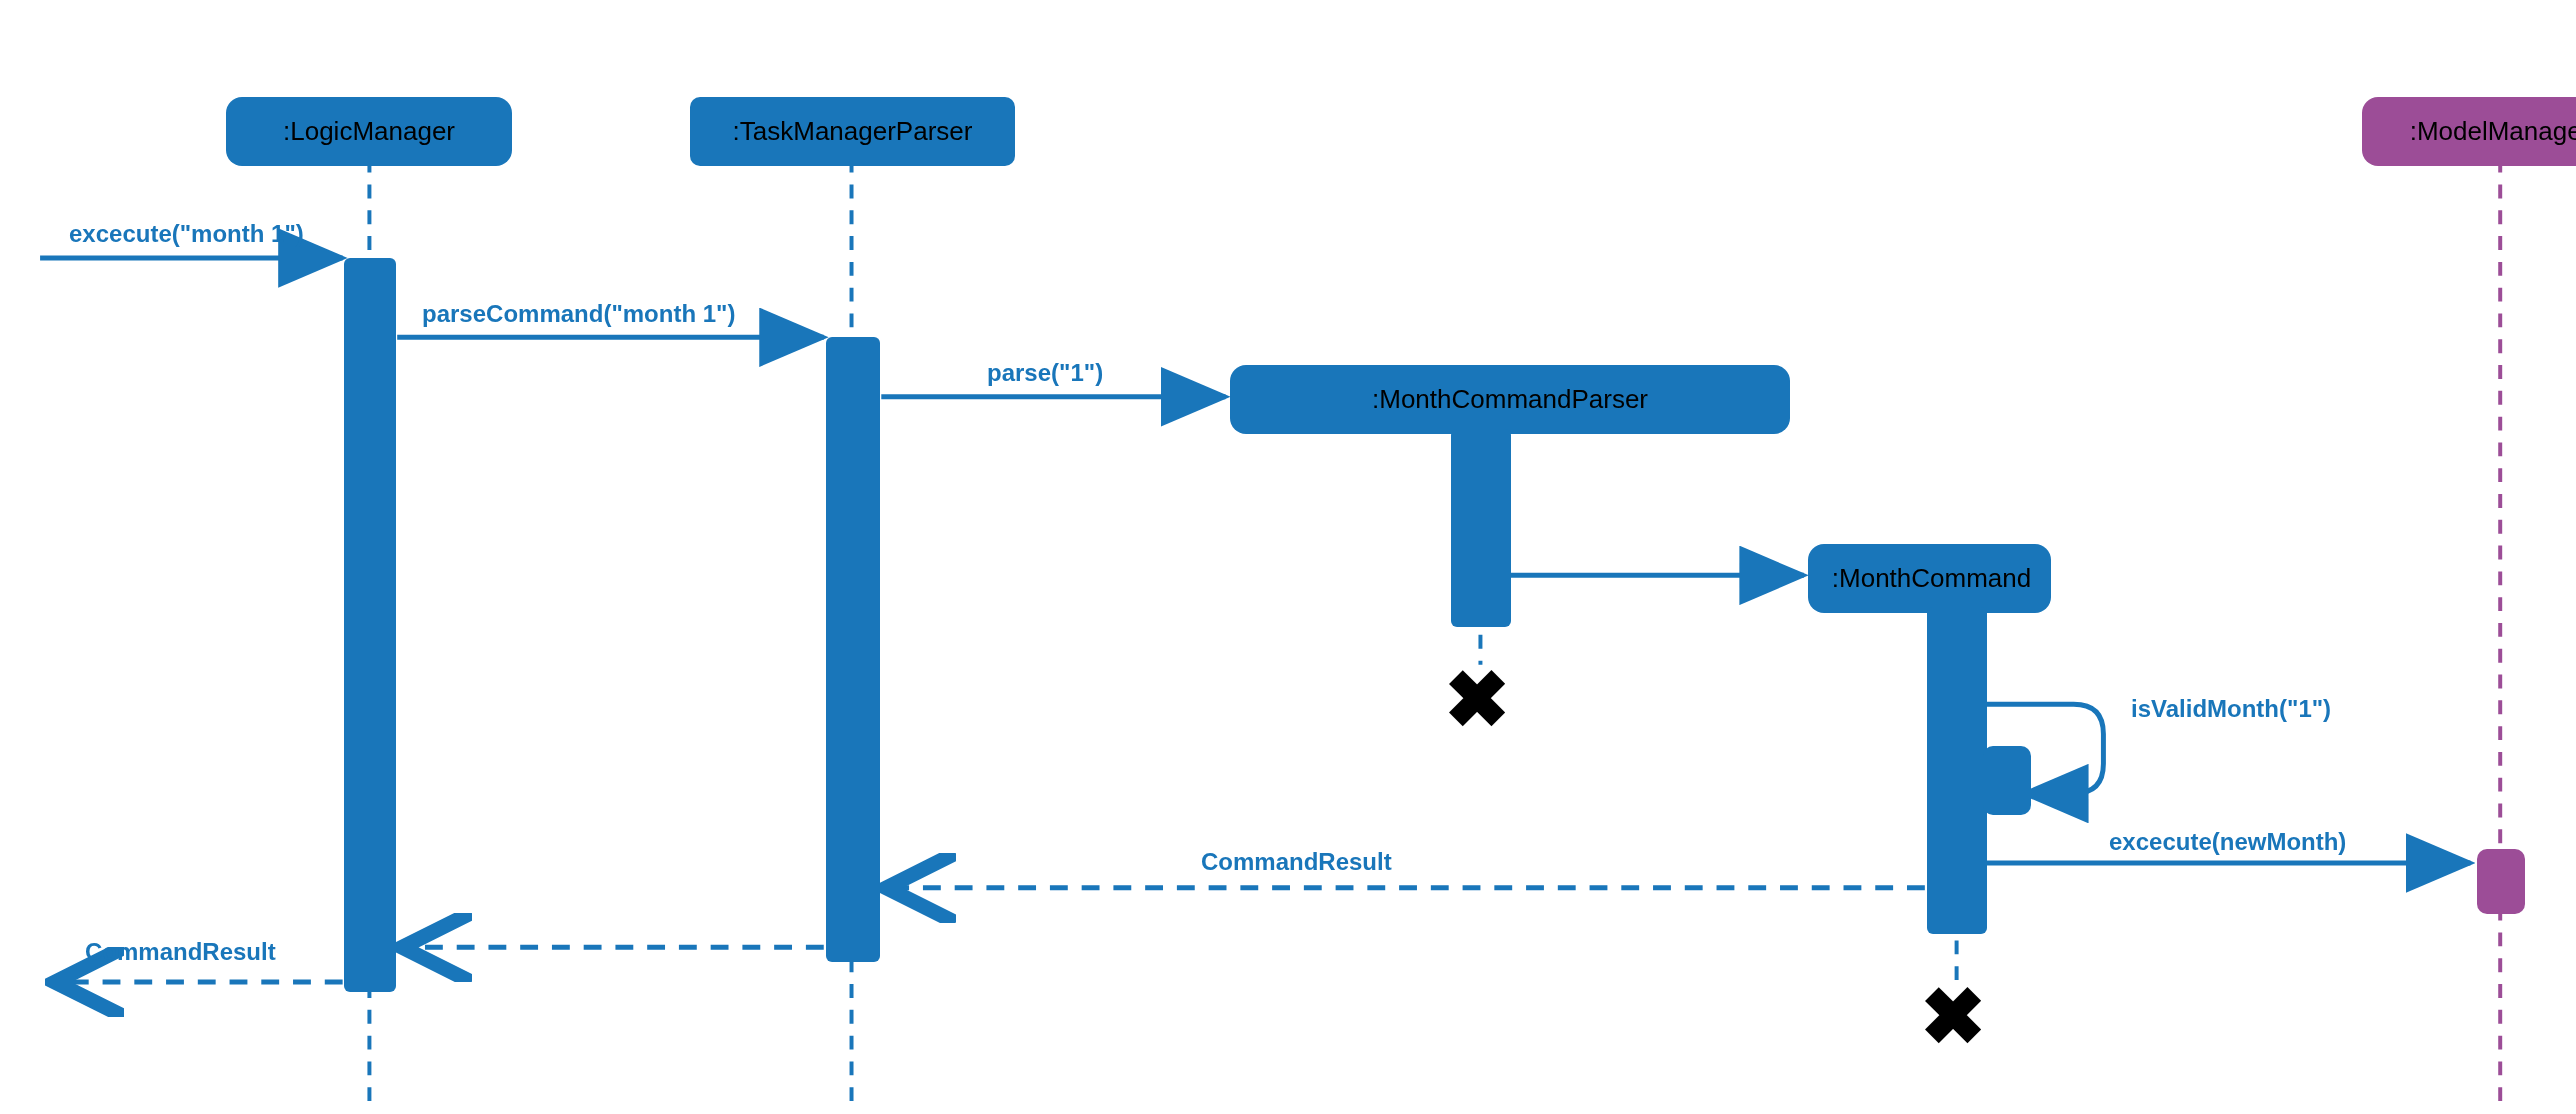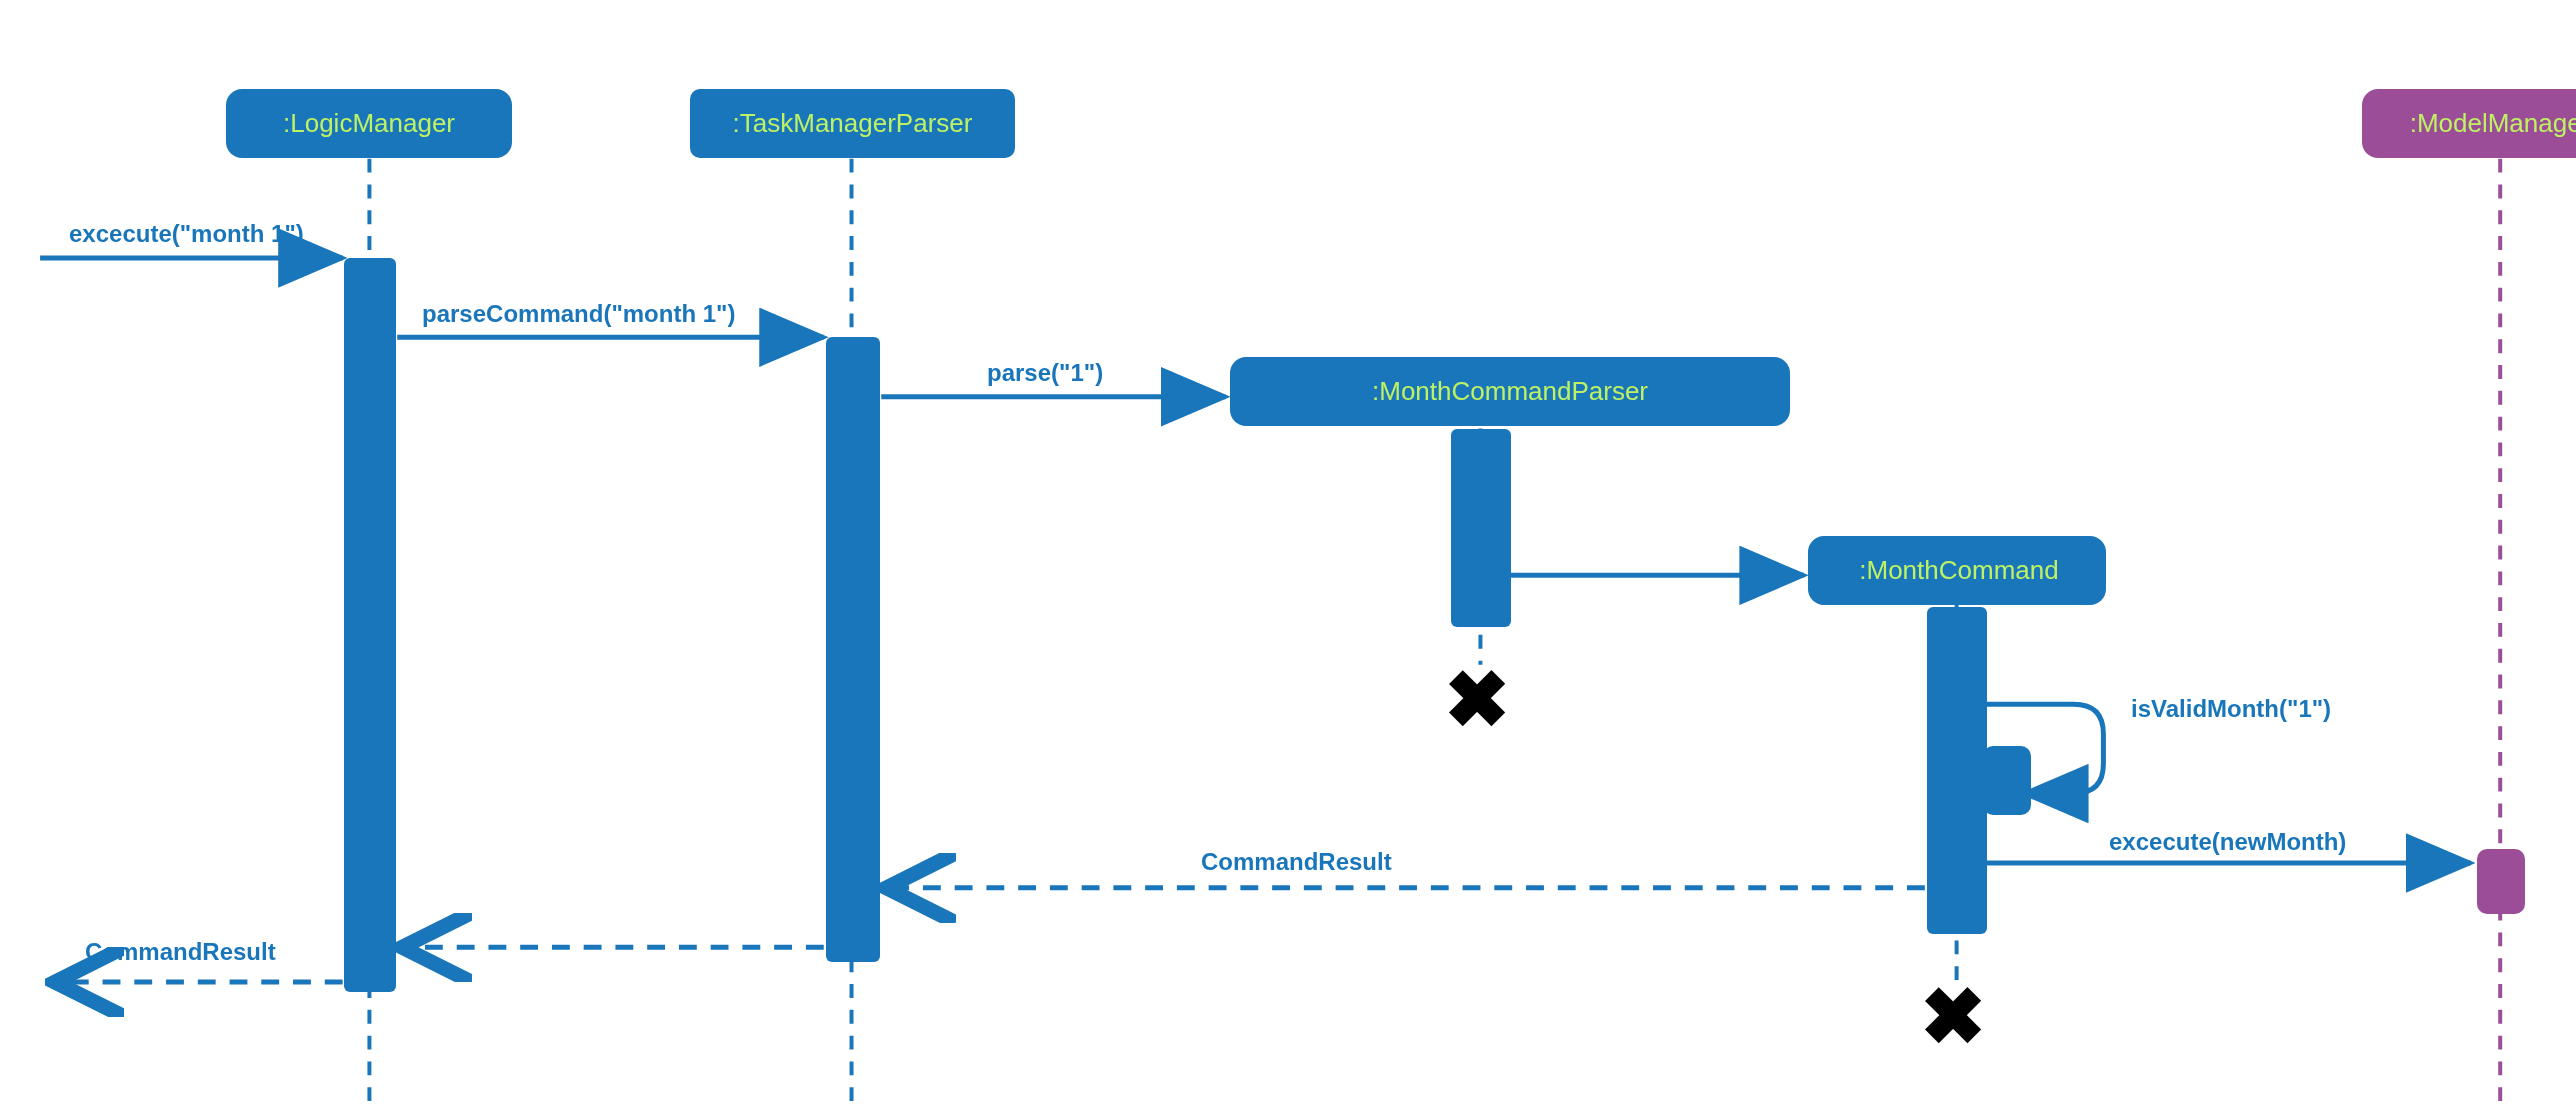--- a/index.html
+++ b/index.html
@@ -1,28 +1,29 @@
 <!DOCTYPE html>
 <html><head>
 <meta charset="utf-8">
 <style>
   * { box-sizing: border-box; margin: 0; padding: 0; }
   body { font-family: Arial, sans-serif; background: #fff; }
   .canvas { position: relative; width: 2576px; height: 1114px; }
   .participant {
     position: absolute;
     border-radius: 16px;
-    color: #bef264;
+    color: #000000;
     font-size: 26px;
     display: flex;
     align-items: center;
     justify-content: center;
     padding: 0 20px;
     height: 69px;
     white-space: nowrap;
+    margin-top: 8px;
   }
   .blue { background: #1976ba; }
   .purple { background: #9c4d97; }
   .activation { position: absolute; background: #1976ba; border-radius: 6px; }
   .act-purple { position: absolute; background: #9c4d97; border-radius: 6px; }
   .msg-label {
     position: absolute;
     color: #1976ba;
     font-weight: bold;
     font-size: 24px;
@@ -74,21 +75,21 @@
     <line x1="1940" y1="895" x2="893" y2="895" stroke="#1976ba" stroke-width="5" stroke-dasharray="18 14" marker-end="url(#arrow-blue-open)"></line>
 
     <line x1="830" y1="955" x2="405" y2="955" stroke="#1976ba" stroke-width="5" stroke-dasharray="18 14" marker-end="url(#arrow-blue-open)"></line>
 
     <line x1="345" y1="990" x2="55" y2="990" stroke="#1976ba" stroke-width="5" stroke-dasharray="18 14" marker-end="url(#arrow-blue-open)"></line>
   </svg>
 
   <div class="participant blue" style="left:226px; top:89px; width:286px;">:LogicManager</div>
   <div class="participant blue" style="left:690px; top:89px; width:325px;border-radius:10px;">:TaskManagerParser</div>
   <div class="participant blue" style="left:1230px; top:357px; width:560px;">:MonthCommandParser</div>
-  <div class="participant blue" style="left:1808px; top:536px; width:298px;padding-left:24px;">:MonthCommand</div>
+  <div class="participant blue" style="left:1808px; top:536px; width:243px;padding-left:24px;">:MonthCommand</div>
   <div class="participant purple" style="left:2362px; top:89px; width:276px;">:ModelManager</div>
 
   <div class="activation" style="left:344px; top:258px; width:52px; height:734px;"></div>
   <div class="activation" style="left:826px; top:337px; width:54px; height:625px;"></div>
   <div class="activation" style="left:1451px; top:429px; width:60px; height:198px;"></div>
   <div class="activation" style="left:1927px; top:607px; width:60px; height:327px;"></div>
   <div class="activation" style="left:1983px; top:746px; width:48px; height:69px; border-radius:10px;"></div>
   <div class="act-purple" style="left:2477px; top:849px; width:48px; height:65px; border-radius:10px;"></div>
 
   <div class="cross" style="left:1444px; top:660px;">✖</div>

